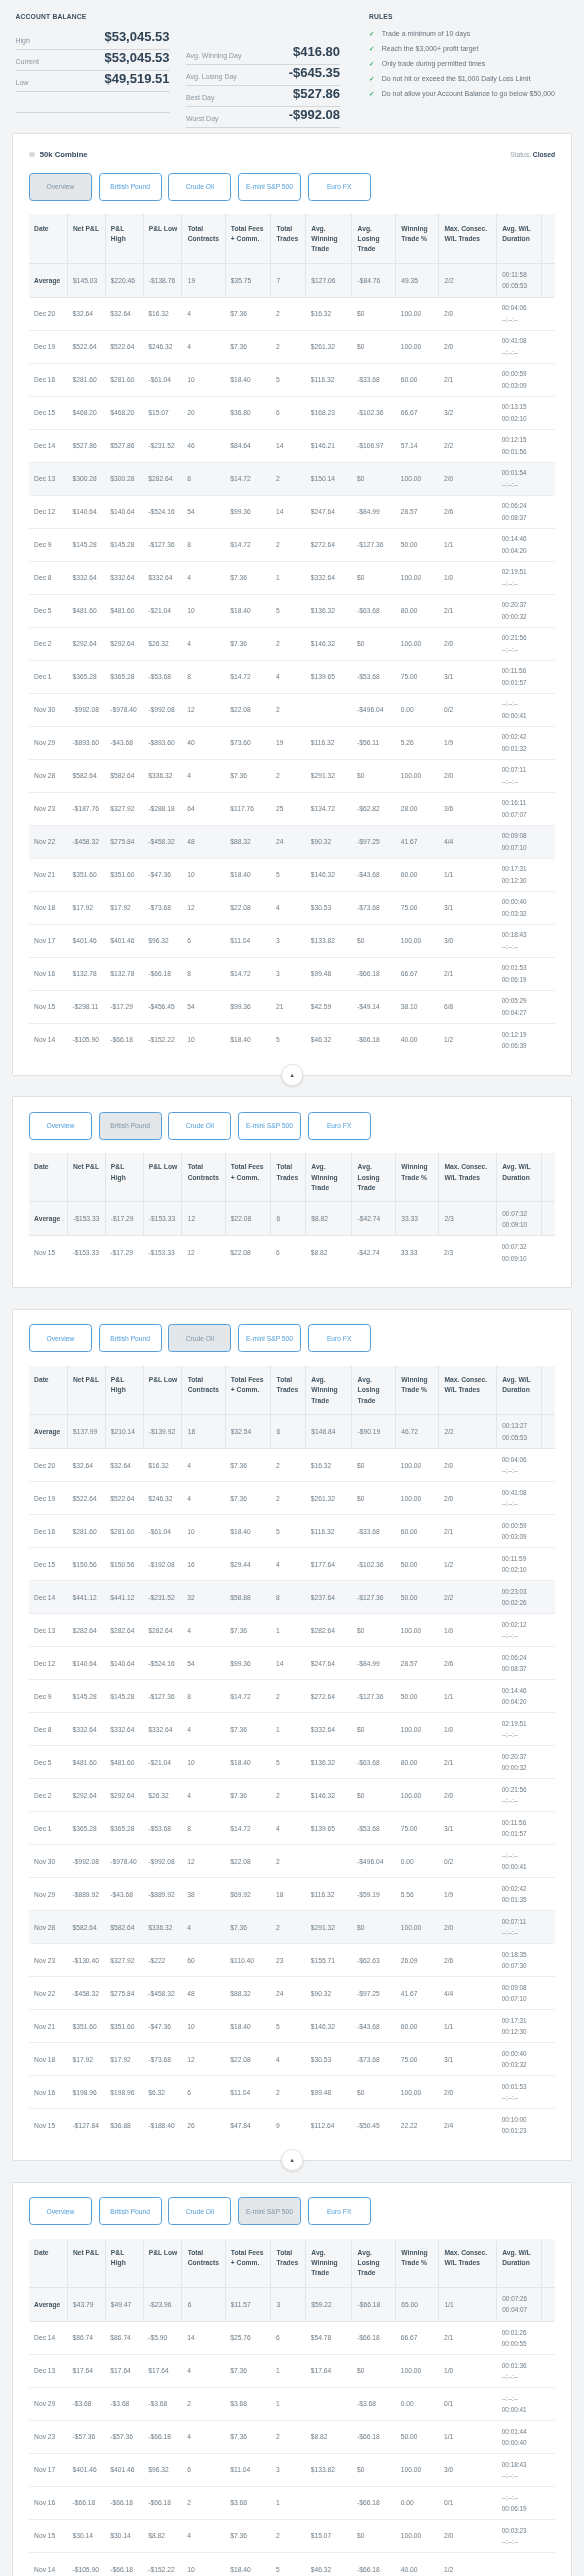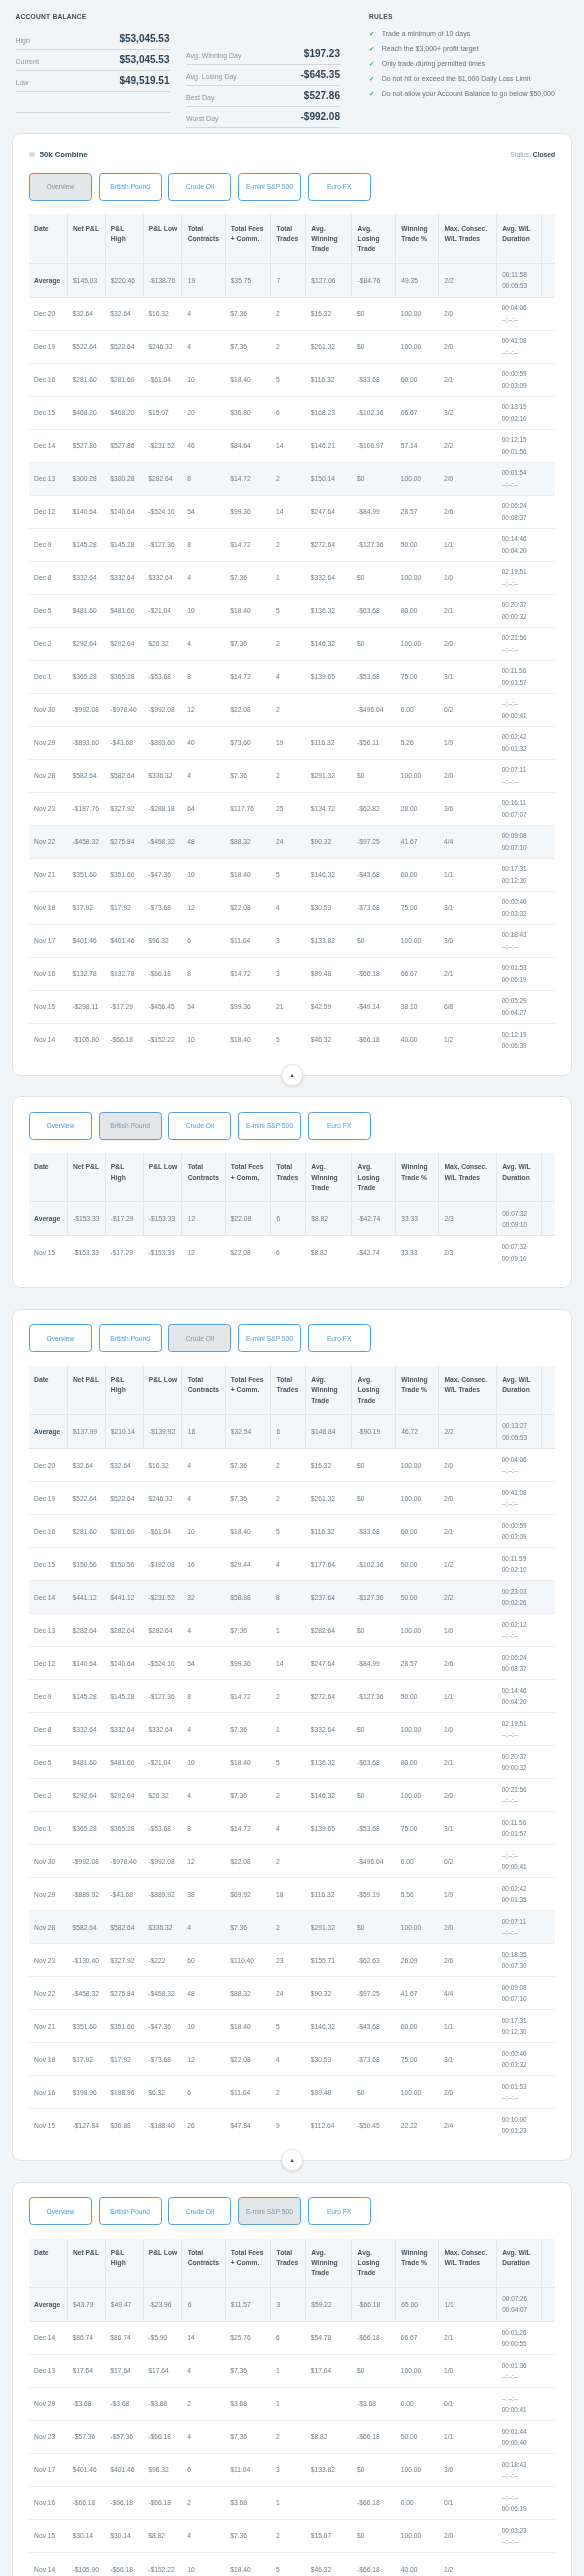--- a/index.html
+++ b/index.html
@@ -9,28 +9,28 @@
     background:#f3f4f5;
     font-family:"Liberation Sans", sans-serif;
     color:#6e7c87;
   }
   
   .topbar { padding:13.4px 15.5px 3.1px 15.5px; display:flex; }
   .block-title { font-size:6.7px; font-weight:bold; color:#3c4d5d; letter-spacing:0.2px; margin-bottom:8.2px; }
   .stat-col { width:154px; margin-right:16.5px; }
   .srow { display:flex; justify-content:space-between; align-items:flex-end; height:21px; border-bottom:0.5px solid #d3d7da; padding-bottom:4.1px; margin-bottom:0; }
   .srow .lbl { font-size:7px; color:#8b98a3; }
-  .srow .val { font-size:10px; font-weight:bold; color:#2e4356; }
+  .srow .val { font-size:13px; font-weight:bold; color:#2e4356; }
   .day-col { margin-top:15px; }
   .rules { margin-left:12.4px; width:216px; }
   .rule { display:flex; align-items:flex-start; margin-bottom:5.7px; }
   .rule .chk { color:#27ae60; font-weight:bold; font-size:6.7px; margin-right:7.2px; line-height:9.3px; }
   .rule .txt { font-size:7px; color:#66727c; line-height:9.3px; }
   
-  .card { position:relative; background:#fff; border:0.5px solid #dfe2e4; border-radius:8px;
+  .card { position:relative; background:#fff; border:0.5px solid #dfe2e4; border-radius:1px;
           margin:0 12.4px 20.6px 12.4px; padding:14.4px 15.5px 18.5px 15.5px; }
   .card:first-of-type { margin-top:2.1px; }
   .card-head { display:flex; justify-content:space-between; align-items:center; height:12.4px; margin-bottom:12.4px; }
   .card-head-left { display:flex; align-items:center; }
   .dot { width:5.7px; height:5.7px; border-radius:50%; background:#d5d9dc; display:inline-block; margin-right:5.2px; }
   .combine-name { font-size:7.7px; font-weight:600; color:#34495e; }
   .status .s-lbl { font-size:6.7px; color:#95a0a9; }
   .status .s-val { font-size:6.7px; font-weight:bold; color:#34495e; }
   
   .tabs { display:flex; margin-bottom:13.4px; }
@@ -81,21 +81,21 @@
           <span class="val">$49,519.51</span>
         </div>
         <div class="srow">
           <span class="lbl"></span>
           <span class="val"></span>
         </div>
       </div>
       <div class="stat-col day-col">
         <div class="srow">
           <span class="lbl">Avg. Winning Day</span>
-          <span class="val">$197.23</span>
+          <span class="val">$416.80</span>
         </div>
         <div class="srow">
           <span class="lbl">Avg. Losing Day</span>
           <span class="val">-$645.35</span>
         </div>
         <div class="srow">
           <span class="lbl">Best Day</span>
           <span class="val">$527.86</span>
         </div>
         <div class="srow">

